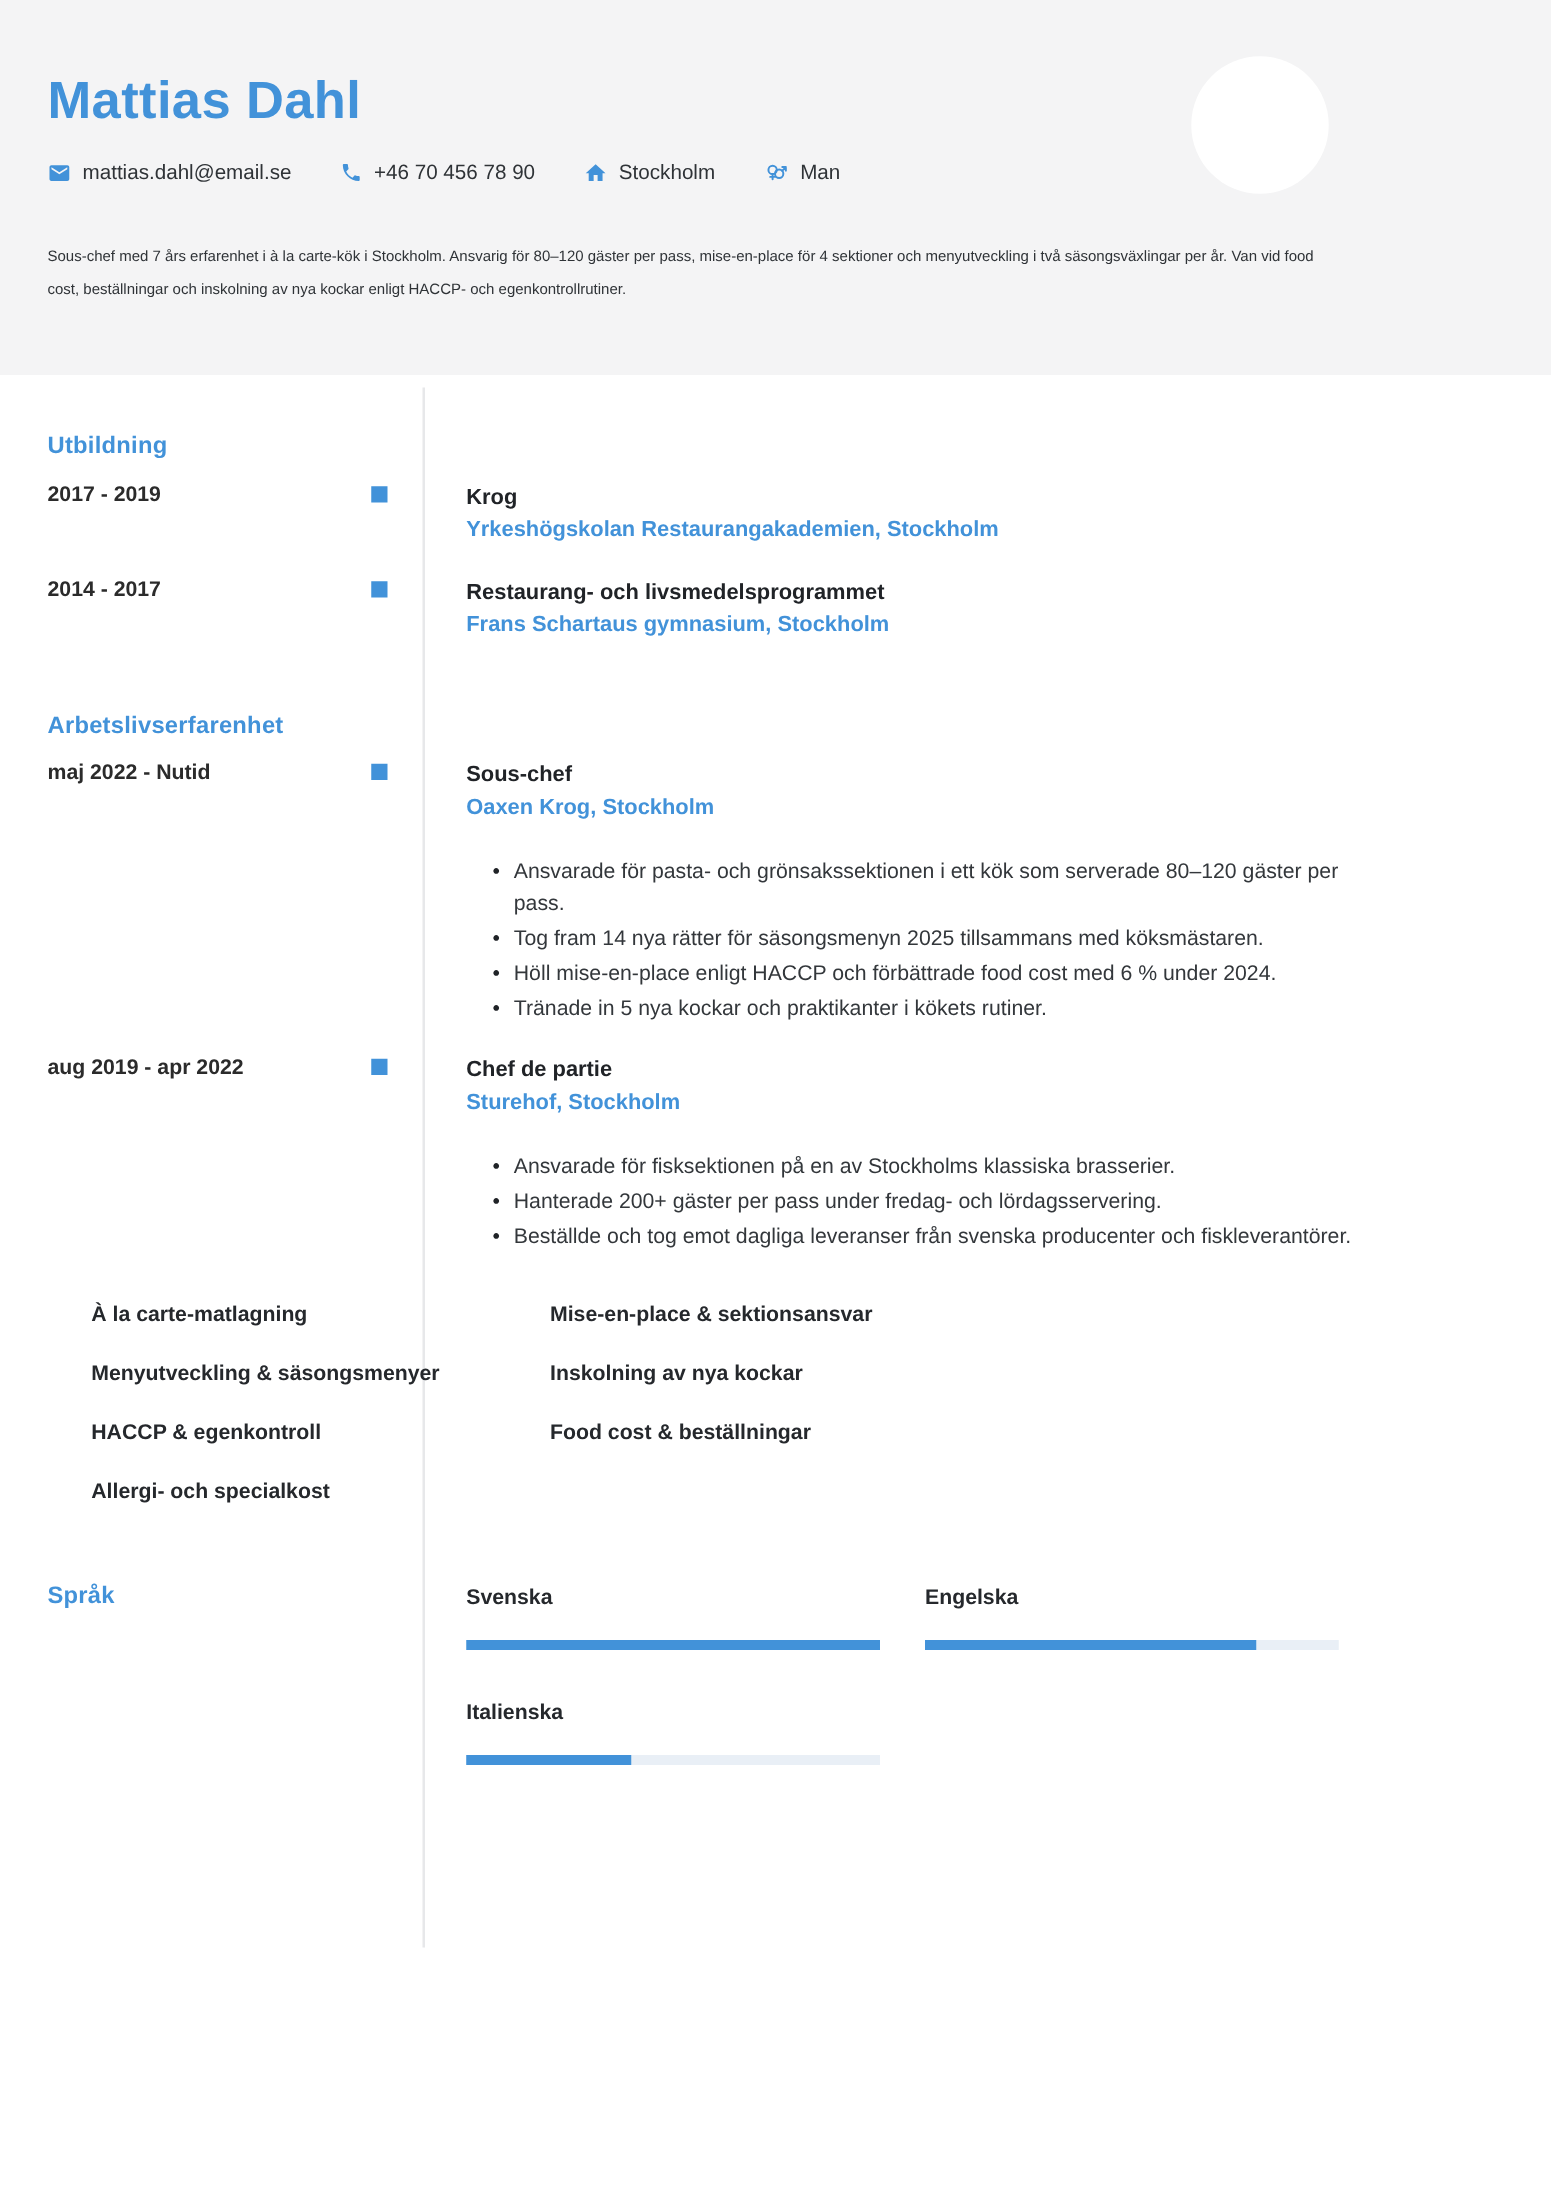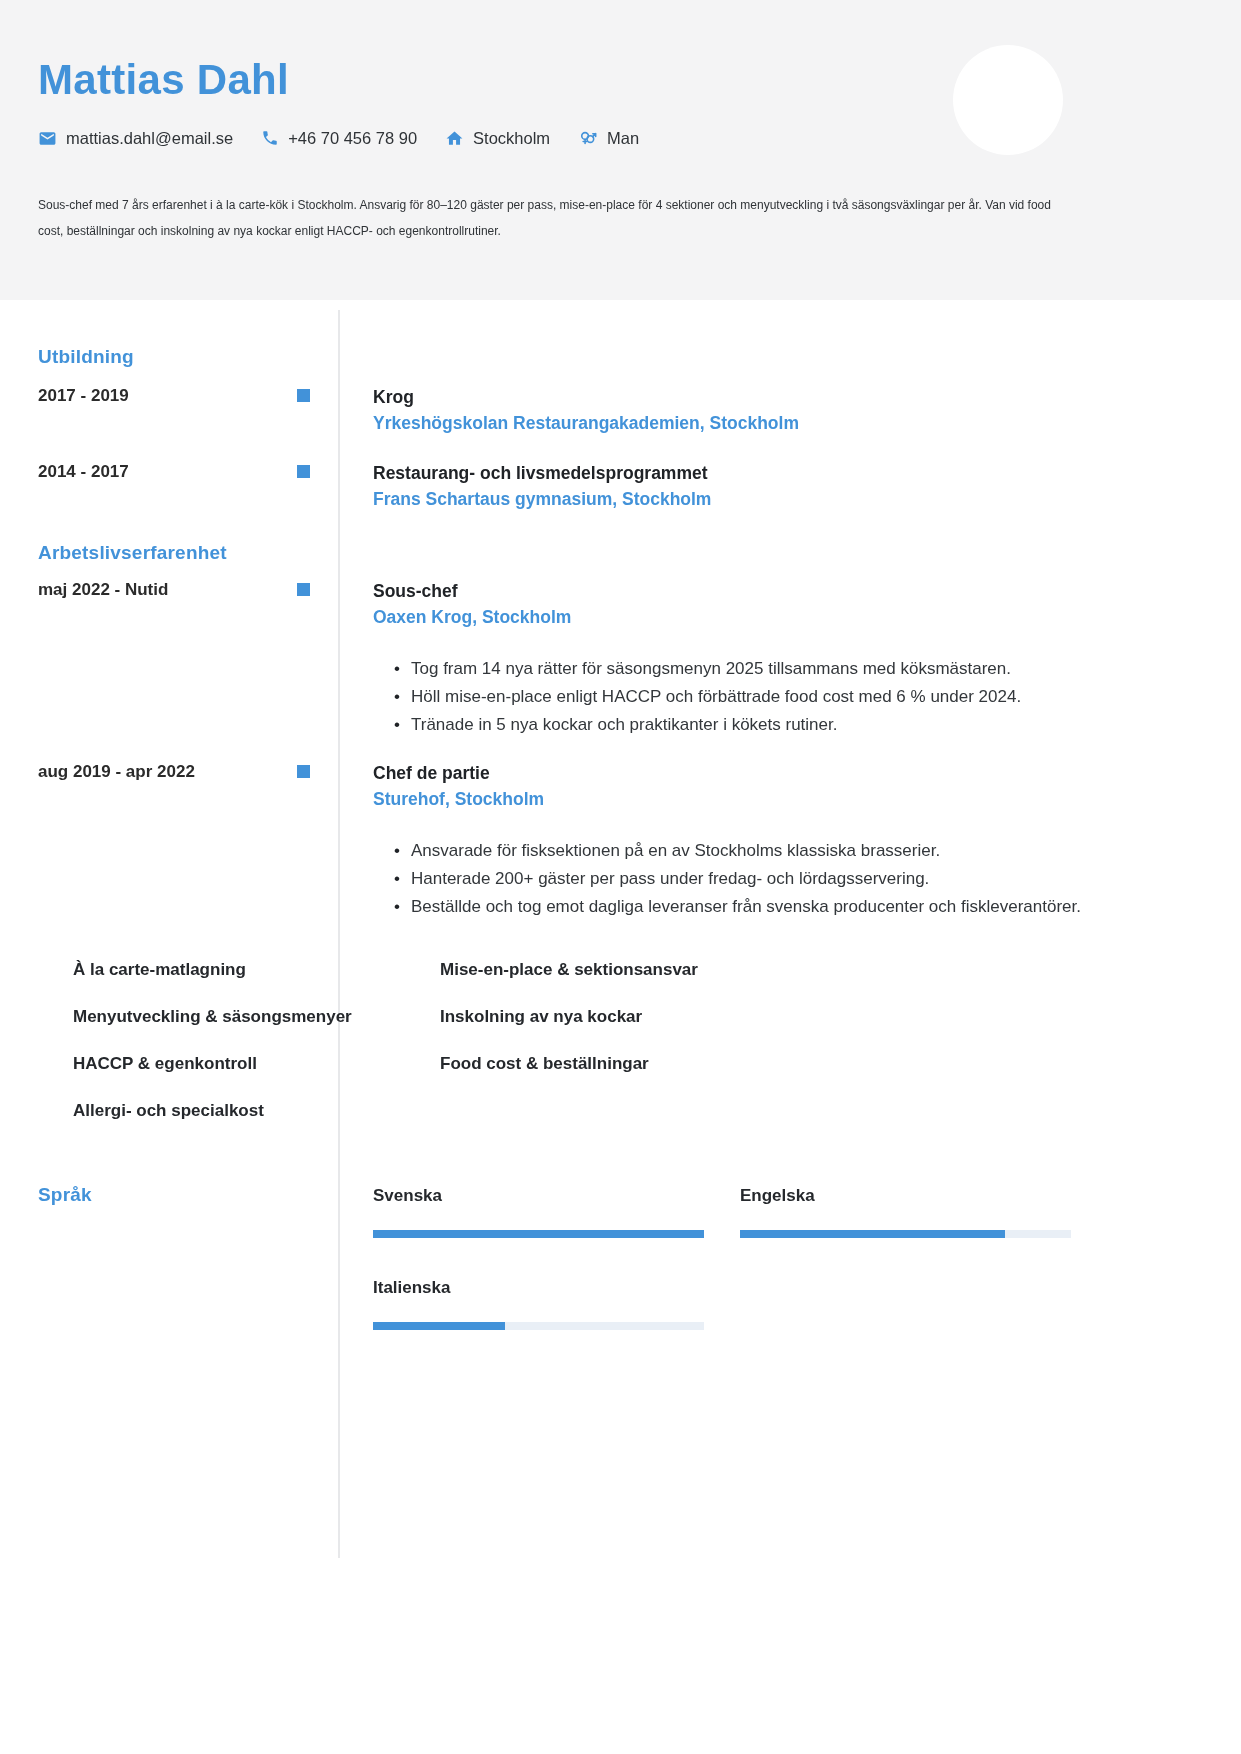--- a/index.html
+++ b/index.html
@@ -8,21 +8,21 @@
     width:1241px; height:1754px; overflow:hidden;
     font-family:"Liberation Sans","DejaVu Sans",sans-serif;
     color:#33373b;
   }
   
   .header {
     position:relative; height:300px; background:#f4f4f5;
     padding:56px 38px 0 38px;
   }
   .name { font-size:42px; font-weight:bold; color:#4292d9; letter-spacing:.3px; }
-  .contact-row { display:flex; align-items:center; gap:28px; margin-top:24px;
+  .contact-row { display:flex; align-items:center; gap:39px; margin-top:24px;
                  font-size:16.5px; color:#2f3337; }
   .contact { display:flex; align-items:center; gap:9px; }
   .cicon { color:#4292d9; display:inline-flex; align-items:center; }
   .cicon svg { display:block; }
   .summary { margin-top:44px; max-width:1020px; font-size:12px; line-height:26px; color:#2f3337; }
   .avatar { position:absolute; top:45px; left:953px; width:110px; height:110px;
             border-radius:50%; background:#ffffff; }
   
   .main { position:relative; height:1454px; padding-top:46px; }
   .vline { position:absolute; left:338px; top:10px; width:2px; height:1248px;
@@ -35,21 +35,21 @@
   .role { font-size:17.5px; font-weight:bold; color:#202327; line-height:26px; }
   .org  { font-size:17.5px; font-weight:bold; color:#4292d9; line-height:26px; }
   .marker { position:absolute; left:-41px; top:5px; width:13px; height:13px; background:#4292d9; }
   .bullets { margin:26px 0 0 21px; list-style:none; }
   .bullets li { position:relative; padding-left:17px; font-size:17px; line-height:26px;
                 color:#33373b; margin-bottom:2px; }
   .bullets li::before { content:"\2022"; position:absolute; left:0; top:0; color:#202327; }
   
   .gap-edu-e1 { margin-top:16px; }
   .gap-edu-e2 { margin-top:24px; }
-  .gap-exp    { margin-top:30px; }
+  .gap-exp    { margin-top:58px; }
   .gap-exp-e1 { margin-top:14px; }
   .gap-exp-e2 { margin-top:20px; }
   .gap-skills { margin-top:34px; }
   .gap-langs  { margin-top:40px; }
   
   .skills { display:grid; grid-template-columns:330px 332px; column-gap:37px; }
   .skill { font-size:17px; font-weight:bold; color:#25282c; line-height:27px; margin-bottom:20px; }
   
   .langs { display:grid; grid-template-columns:331px 331px; column-gap:36px; row-gap:38px; }
   .lang-name { font-size:17px; font-weight:bold; color:#25282c; line-height:24px; }
@@ -146,20 +146,21 @@
 
   <div class="row gap-exp-e1">
     <div class="lcol">
         <div class="period">maj 2022 - Nutid</div>
       </div>
     <div class="rcol">
       <span class="marker"></span>
       <div class="role">Sous-chef</div>
       <div class="org">Oaxen Krog, Stockholm</div>
       <ul class="bullets">
+        <li>Ansvarade för pasta- och grönsakssektionen i ett kök som serverade 80–120 gäster per pass.</li>
         <li>Tog fram 14 nya rätter för säsongsmenyn 2025 tillsammans med köksmästaren.</li>
         <li>Höll mise-en-place enligt HACCP och förbättrade food cost med 6 % under 2024.</li>
         <li>Tränade in 5 nya kockar och praktikanter i kökets rutiner.</li>
       </ul>
     </div>
   </div>
 
   <div class="row gap-exp-e2">
     <div class="lcol">
         <div class="period">aug 2019 - apr 2022</div>

